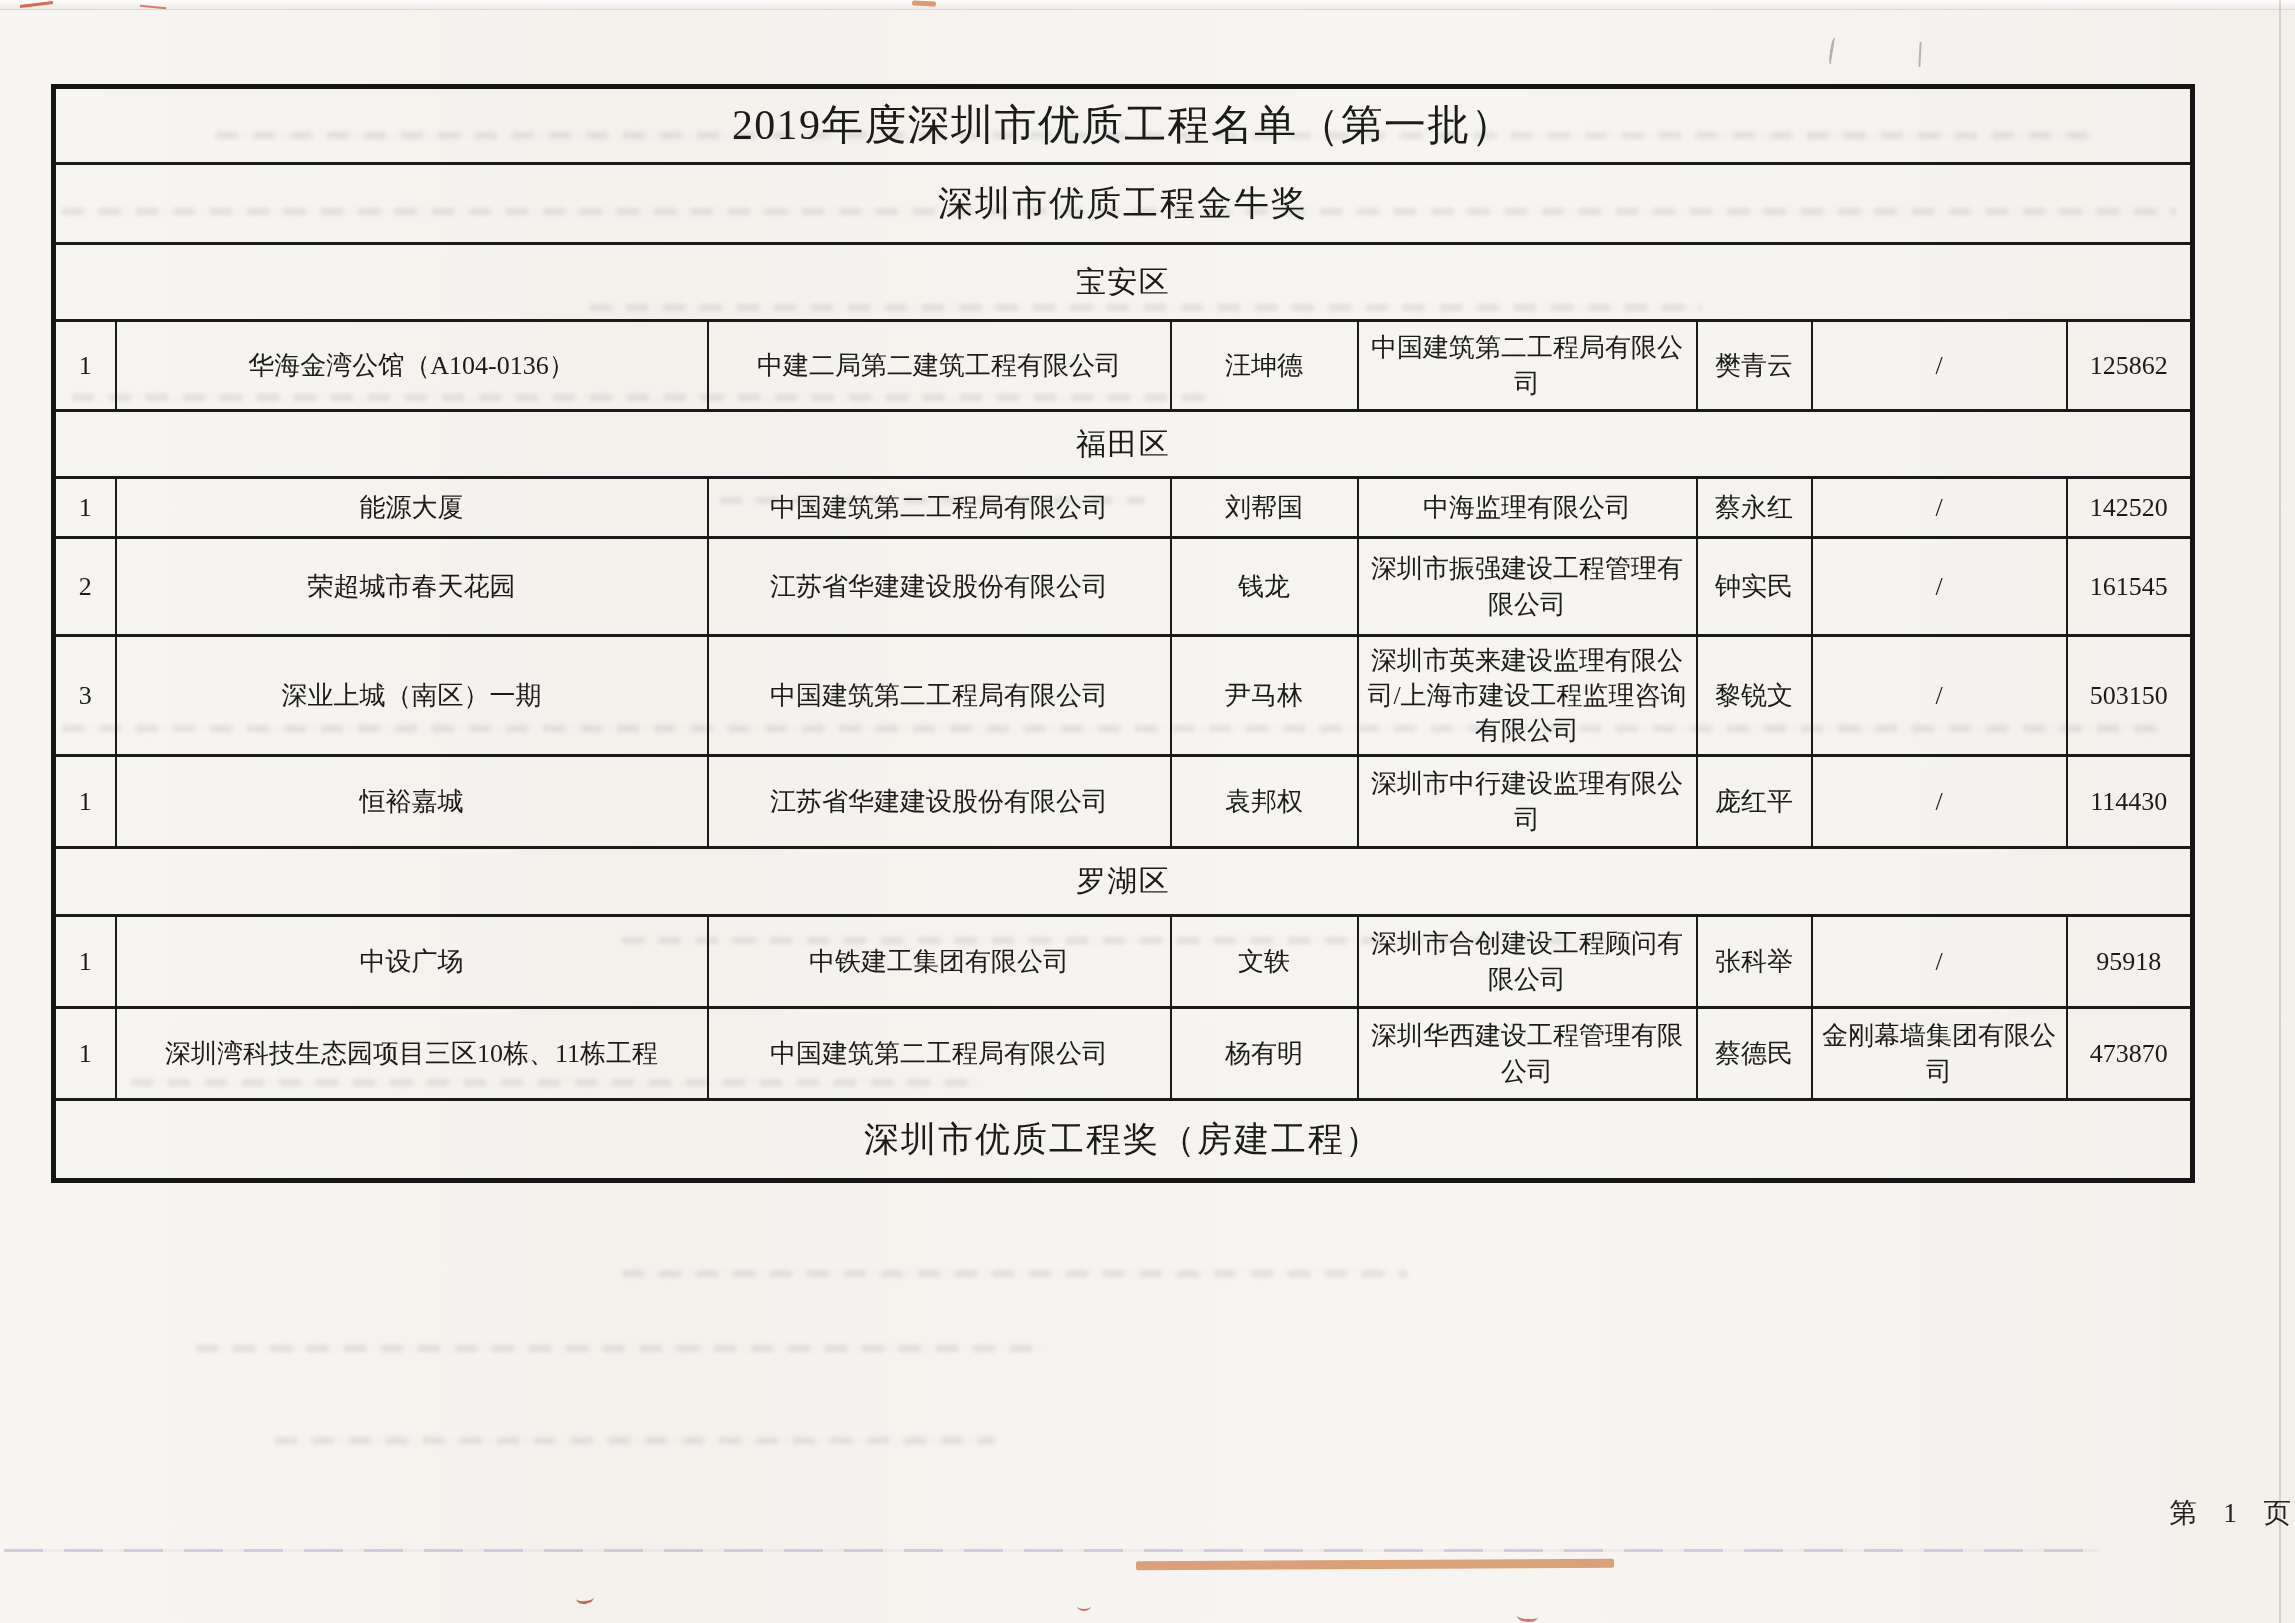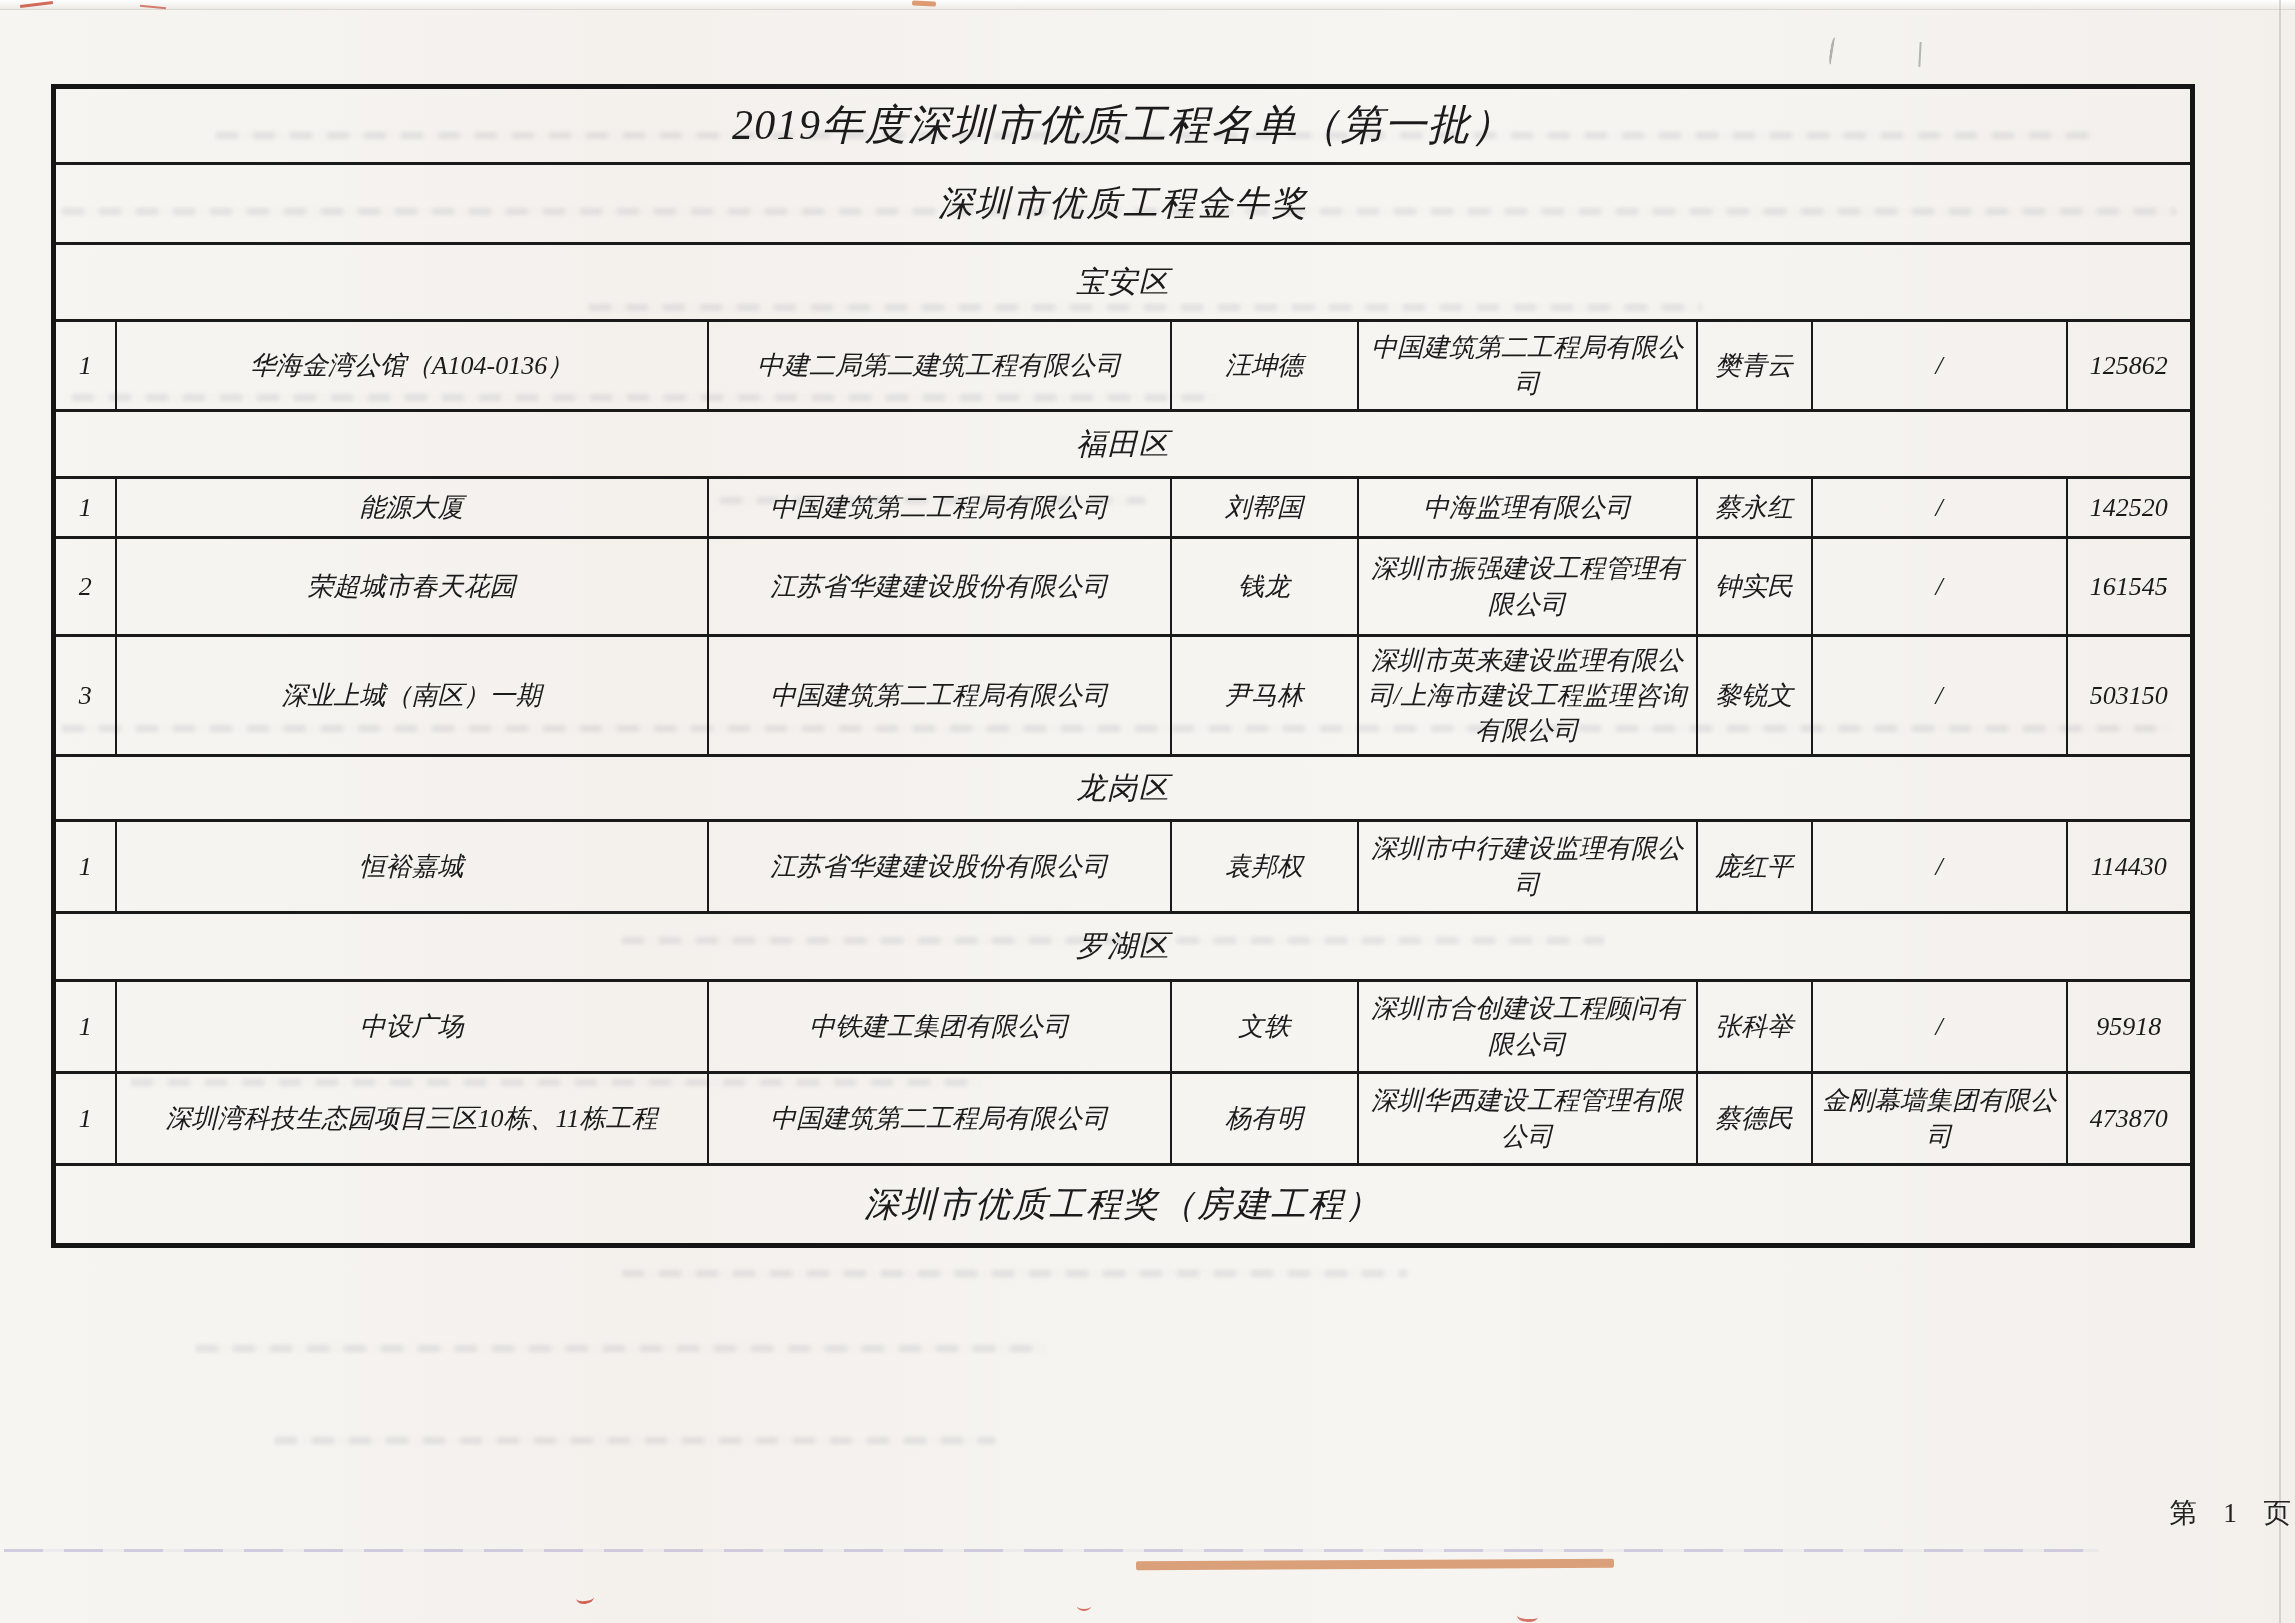--- a/index.html
+++ b/index.html
@@ -31,21 +31,20 @@
   .red-d{left:1077px;top:1601px;width:14.4px;height:7.9px;border-bottom:2.6px solid rgba(197,64,47,.75);border-radius:50%;}
   .red-e{left:1517px;top:1611px;width:21px;height:7.9px;border-bottom:3.3px solid rgba(197,64,47,.7);border-radius:50%;transform:rotate(4deg);}
   .ghost{position:absolute;height:7.2px;filter:blur(2px);
     background:repeating-linear-gradient(90deg,rgba(128,128,144,.16) 0 22px,rgba(128,128,144,.02) 22px 37px);}
   
   table.doc{
     position:absolute;left:51px;top:84px;width:2139px;
     border-collapse:collapse;table-layout:fixed;
     border:5.2px solid #151515;
     color:#1b1b1b;
-    font-style:italic;
   }
   table.doc td,table.doc th{
     border:2.6px solid #1a1a1a;border-top-width:3.9px;border-bottom-width:3.9px;
     text-align:center;vertical-align:middle;
     padding:1.3px 5.2px;line-height:1.35;
     font-weight:normal;
   }
   td.title{font-size:42px;font-weight:bold;letter-spacing:1.3px;}
   th.colhead{font-size:26px;font-weight:bold;white-space:pre-line;padding:1.3px;}
   td.section-award{font-size:35px;font-weight:bold;letter-spacing:2px;}
@@ -153,23 +152,20 @@
       <td class="data">3</td>
       <td class="data">深业上城（南区）一期</td>
       <td class="data">中国建筑第二工程局有限公司</td>
       <td class="data">尹马林</td>
       <td class="data">深圳市英来建设监理有限公司/上海市建设工程监理咨询有限公司</td>
       <td class="data">黎锐文</td>
       <td class="data">/</td>
       <td class="data">503150</td>
     </tr>
 
-    <tr style="height:65px">
-      <td colspan="8" class="section-district">龙岗区</td>
-    </tr>
 
     <tr style="height:92px">
       <td class="data">1</td>
       <td class="data">恒裕嘉城</td>
       <td class="data">江苏省华建建设股份有限公司</td>
       <td class="data">袁邦权</td>
       <td class="data">深圳市中行建设监理有限公司</td>
       <td class="data">庞红平</td>
       <td class="data">/</td>
       <td class="data">114430</td>

